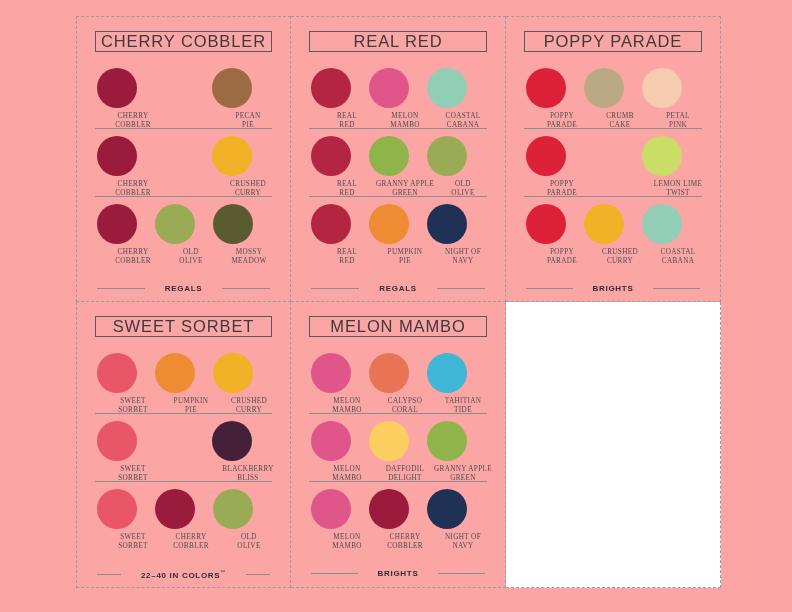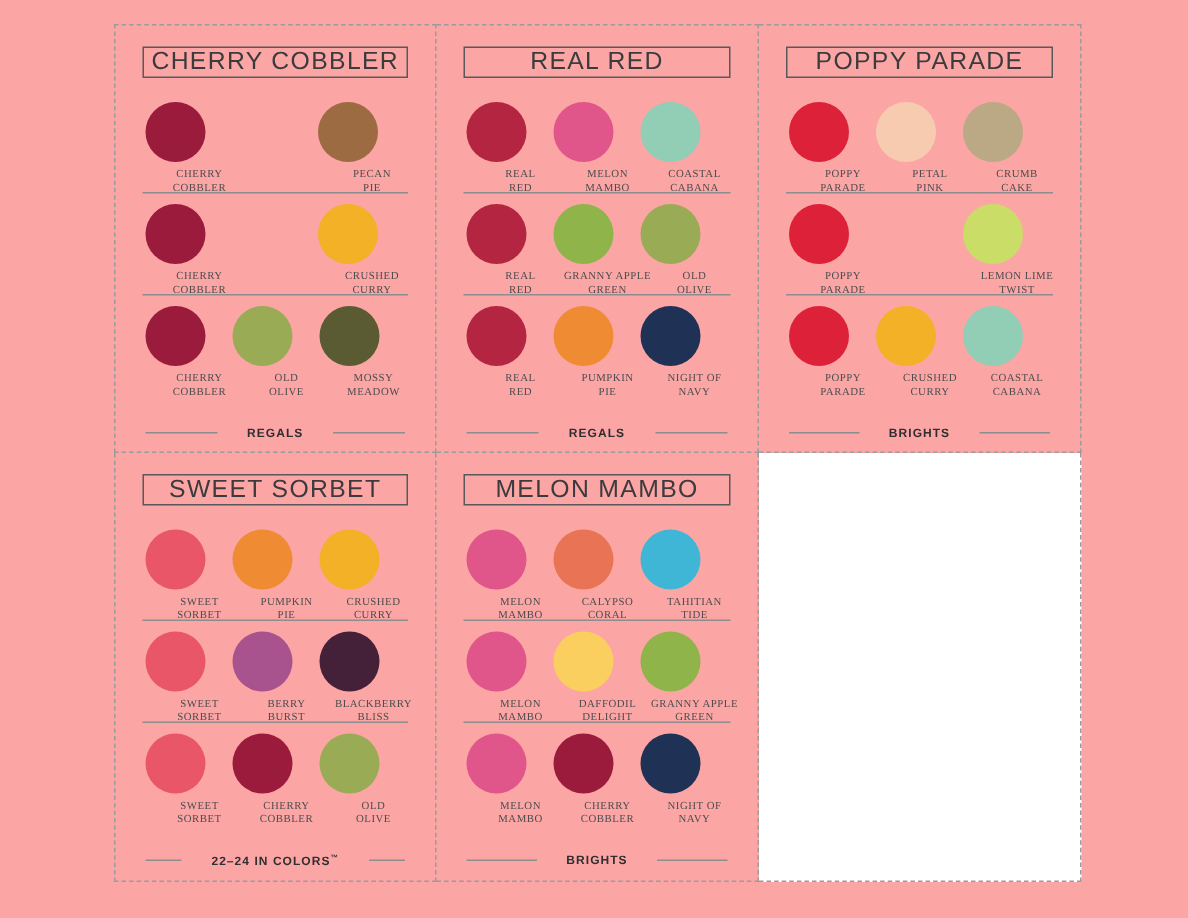--- a/index.html
+++ b/index.html
@@ -275,28 +275,28 @@
             <span class="title-text">POPPY PARADE</span>
           </div>
           <div class="rows">
             <div class="srow">
               <div class="swatch">
                 <span class="dot" style="background: rgb(220, 33, 56);"></span>
                 <span class="dot-label">POPPY
 PARADE</span>
               </div>
               <div class="swatch">
+                <span class="dot" style="background: rgb(187, 168, 133);"></span>
+                <span class="dot-label">CRUMB
+CAKE</span>
+              </div>
+              <div class="swatch">
                 <span class="dot" style="background: rgb(247, 203, 176);"></span>
                 <span class="dot-label">PETAL
 PINK</span>
-              </div>
-              <div class="swatch">
-                <span class="dot" style="background: rgb(187, 168, 133);"></span>
-                <span class="dot-label">CRUMB
-CAKE</span>
               </div>
             </div>
             <div class="srow">
               <div class="swatch">
                 <span class="dot" style="background: rgb(220, 33, 56);"></span>
                 <span class="dot-label">POPPY
 PARADE</span>
               </div>
               <div class="swatch">
                 <span class="dot" style="background: rgb(202, 221, 102);"></span>
@@ -352,25 +352,20 @@
 CURRY</span>
               </div>
             </div>
             <div class="srow">
               <div class="swatch">
                 <span class="dot" style="background: rgb(232, 86, 104);"></span>
                 <span class="dot-label">SWEET
 SORBET</span>
               </div>
               <div class="swatch">
-                <span class="dot" style="background: rgb(169, 83, 142);"></span>
-                <span class="dot-label">BERRY
-BURST</span>
-              </div>
-              <div class="swatch">
                 <span class="dot" style="background: rgb(68, 33, 56);"></span>
                 <span class="dot-label">BLACKBERRY
 BLISS</span>
               </div>
             </div>
             <div class="srow last">
               <div class="swatch">
                 <span class="dot" style="background: rgb(232, 86, 104);"></span>
                 <span class="dot-label">SWEET
 SORBET</span>
@@ -382,21 +377,21 @@
               </div>
               <div class="swatch">
                 <span class="dot" style="background: rgb(154, 171, 86);"></span>
                 <span class="dot-label">OLD
 OLIVE</span>
               </div>
             </div>
           </div>
           <div class="footer">
             <span class="rule"></span>
-            <span class="footer-text"><span>22–24 IN COLORS</span><sup>™</sup></span>
+            <span class="footer-text"><span>22–40 IN COLORS</span><sup>™</sup></span>
             <span class="rule"></span>
           </div>
         </div>
       </div>
       <div class="panel">
         <div class="panel-inner">
           <div class="title-box">
             <span class="title-text">MELON MAMBO</span>
           </div>
           <div class="rows">

